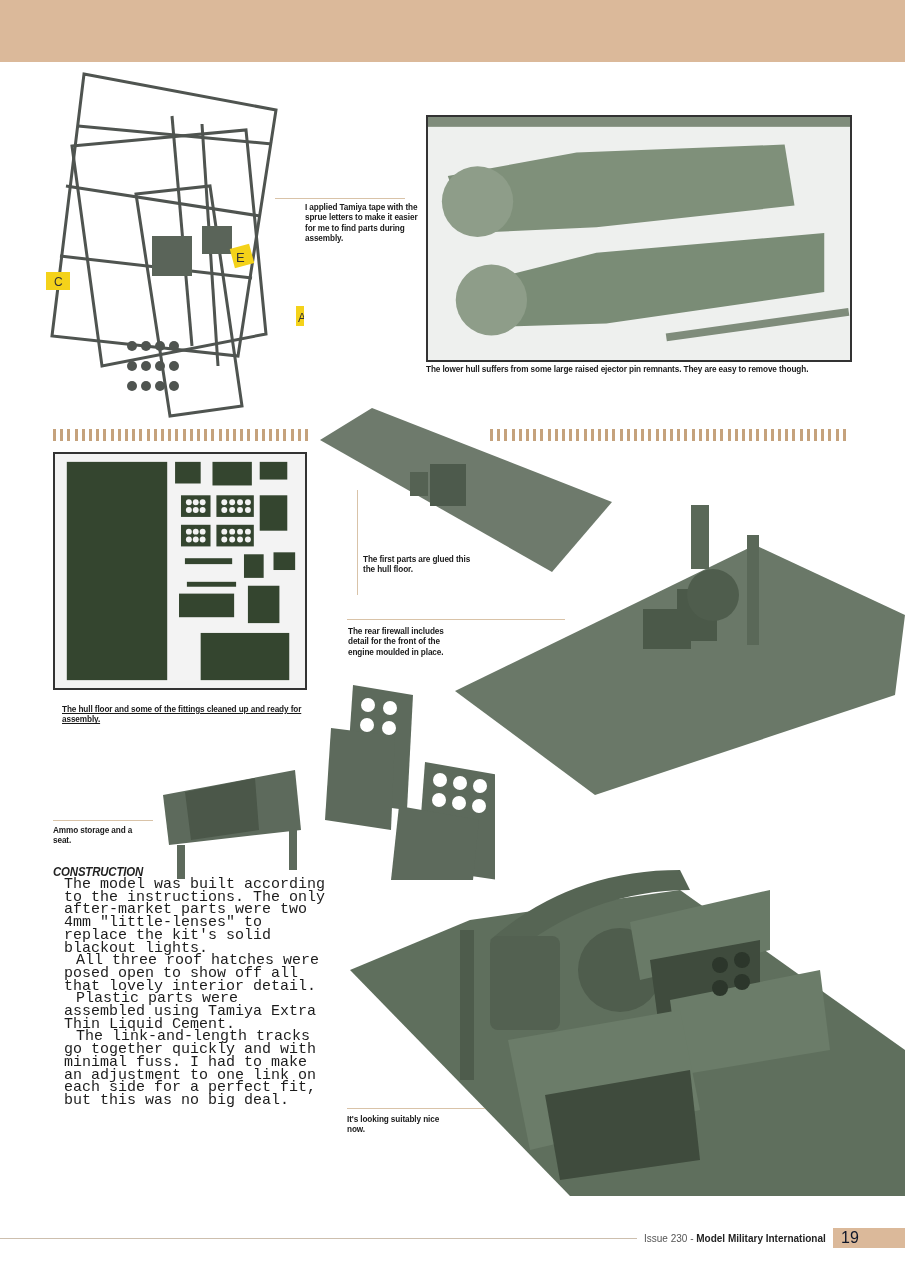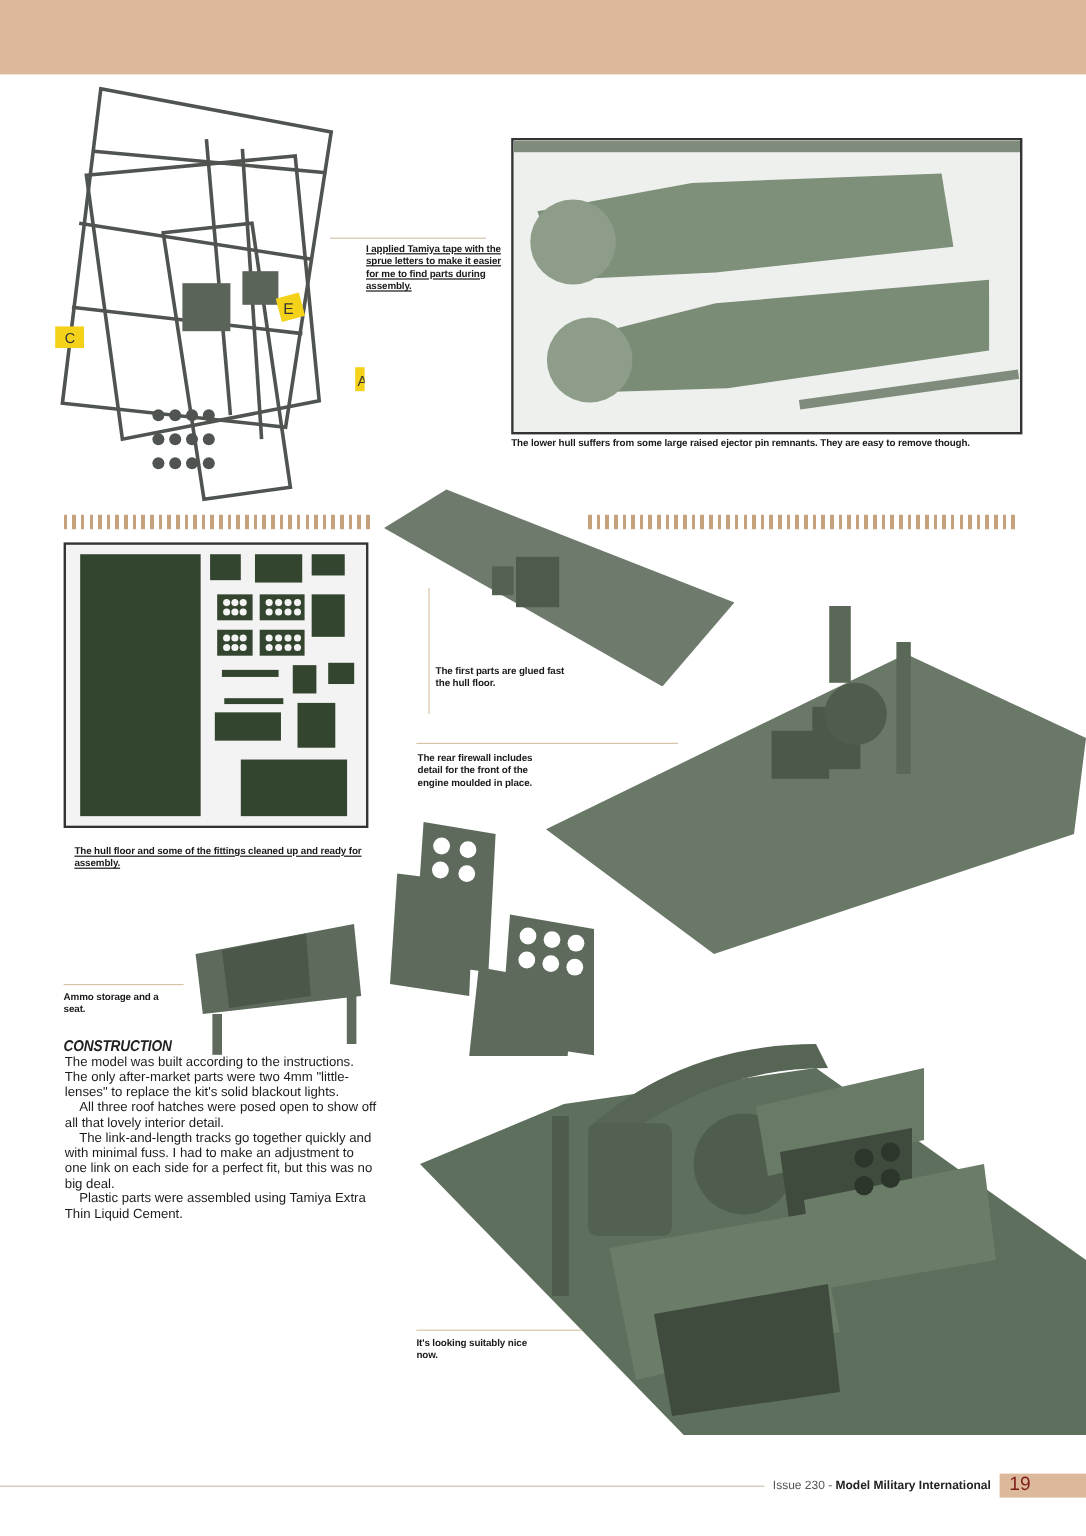--- a/index.html
+++ b/index.html
@@ -15,30 +15,30 @@
     .caption { position: absolute; font-family: "Liberation Sans", sans-serif; font-weight: bold; font-size: 8.2px; line-height: 10.4px; color: #1a1a1a; letter-spacing: -0.1px; }
 
     .leader { position: absolute; background: #d9c3a8; }
     .leader.h { height: 1px; }
     .leader.v { width: 1px; }
 
     .ticks { position: absolute; height: 12px; overflow: hidden;
       background-image: repeating-linear-gradient(90deg, #c5a27c 0 3px, transparent 3px 7.2px); }
 
     .section-heading { position: absolute; left: 53px; top: 864px; font-family: "Liberation Sans", sans-serif; font-weight: bold; font-style: italic; font-size: 13px; letter-spacing: -0.2px; color: #222; transform: scaleX(0.88); transform-origin: left; text-transform: uppercase; }
-    .body-text { position: absolute; left: 54px; top: 879px; width: 262px; font-family: Liberation Sans, sans-serif; font-size: 11px; line-height: 12.7px; color: #1c1c1c; }
+    .body-text { position: absolute; left: 64px; top: 879px; width: 262px; font-family: Liberation Mono, monospace; font-size: 15px; line-height: 12.7px; color: #1c1c1c; }
     .body-text p { text-indent: 0; }
     .body-text p + p { text-indent: 12px; }
     .continue-arrow { display: inline-block; width: 0; height: 0; border-left: 6px solid #e0b48c; border-top: 4px solid transparent; border-bottom: 4px solid transparent; margin-left: 6px; vertical-align: middle; }
 
     .footer-line { position: absolute; left: 0; top: 1238px; width: 637px; height: 1px; background: #cdbfae; }
     .footer-text { position: absolute; left: 644px; top: 1233px; font-family: "Liberation Sans", sans-serif; font-size: 10px; color: #555; white-space: nowrap; }
     .footer-text b { color: #222; font-weight: bold; }
     .page-number-box { position: absolute; left: 833px; top: 1228px; width: 72px; height: 20px; background: #dbb99a; }
-    .page-number { position: absolute; left: 8px; top: 1px; font-size: 16px; color: #7f1d1d; font-family: "Liberation Sans", sans-serif; }
+    .page-number { position: absolute; left: 8px; top: 1px; font-size: 16px; color: #0f172a; font-family: "Liberation Sans", sans-serif; }
   </style>
 </head>
 <body>
 
 <div class="top-band"></div>
 
 <div class="photo" style="left:42px; top:66px; width:262px; height:356px;">
   <svg viewBox="0 0 262 356">
     <rect width="262" height="356" fill="#ffffff"></rect>
     <g fill="none" stroke="#4f5450" stroke-width="3">
@@ -69,21 +69,21 @@
     </g>
     <rect x="4" y="206" width="24" height="18" fill="#f4d21a"></rect>
     <text x="12" y="220" font-size="12" font-family="Liberation Sans, sans-serif" fill="#333">C</text>
     <rect x="190" y="180" width="20" height="20" fill="#f4d21a" transform="rotate(-15 200 190)"></rect>
     <text x="194" y="196" font-size="13" font-family="Liberation Sans, sans-serif" fill="#333">E</text>
     <rect x="254" y="240" width="18" height="20" fill="#f4d21a"></rect>
     <text x="256" y="256" font-size="12" font-family="Liberation Sans, sans-serif" fill="#333">A</text>
   </svg>
 </div>
 <div class="leader h" style="left:275px; top:198px; width:130px;"></div>
-<div class="caption" style="left:305px; top:203px; width:118px;text-decoration:underline;">I applied Tamiya tape with the sprue letters to make it easier for me to find parts during assembly.</div>
+<div class="caption" style="left:305px; top:203px; width:118px;">I applied Tamiya tape with the sprue letters to make it easier for me to find parts during assembly.</div>
 
 <div class="photo framed" style="left:426px; top:115px; width:426px; height:247px;">
   <svg viewBox="0 0 426 247" preserveAspectRatio="none">
     <rect width="426" height="247" fill="#eef0ee"></rect>
     <rect x="0" y="0" width="426" height="10" fill="#7f8c7b"></rect>
     <path d="M20,60 L150,36 L360,28 L370,90 L170,112 L40,118 Z" fill="#7f907a"></path>
     <circle cx="50" cy="86" r="36" fill="#8e9d89"></circle>
     <path d="M36,172 L170,138 L400,118 L400,178 L180,210 L50,214 Z" fill="#7a8c76"></path>
     <circle cx="64" cy="186" r="36" fill="#8e9d89"></circle>
     <rect x="240" y="220" width="186" height="8" fill="#7f8c7b" transform="rotate(-8 240 220)"></rect>
@@ -148,21 +148,21 @@
 <div class="caption" style="left:62px; top:705px; width:260px;text-decoration:underline;">The hull floor and some of the fittings cleaned up and ready for assembly.</div>
 
 <div class="photo" style="left:312px; top:392px; width:300px; height:180px;">
   <svg viewBox="0 0 300 180">
     <polygon points="8,48 60,16 300,110 240,180" fill="#6e7a6c"></polygon>
     <rect x="118" y="72" width="36" height="42" fill="#4d5a4c"></rect>
     <rect x="98" y="80" width="18" height="24" fill="#556253"></rect>
   </svg>
 </div>
 <div class="leader v" style="left:357px; top:490px; height:105px;"></div>
-<div class="caption" style="left:363px; top:555px; width:110px;">The first parts are glued fast the hull floor.</div>
+<div class="caption" style="left:363px; top:555px; width:110px;">The first parts are glued this the hull floor.</div>
 
 <div class="photo" style="left:455px; top:495px; width:450px; height:300px;">
   <svg viewBox="0 0 450 300">
     <polygon points="0,196 300,50 450,120 440,200 140,300" fill="#6a7868"></polygon>
     <rect x="222" y="94" width="40" height="52" fill="#4b5949"></rect>
     <circle cx="258" cy="100" r="26" fill="#4f5d4d"></circle>
     <rect x="236" y="10" width="18" height="64" fill="#5a6858"></rect>
     <rect x="292" y="40" width="12" height="110" fill="#5a6858"></rect>
     <rect x="188" y="114" width="48" height="40" fill="#4b5949"></rect>
   </svg>
@@ -219,22 +219,22 @@
     </g>
   </svg>
 </div>
 <div class="leader h" style="left:347px; top:1108px; width:138px;"></div>
 <div class="caption" style="left:347px; top:1115px; width:100px;">It's looking suitably nice now.</div>
 
 <div class="section-heading">Construction</div>
 <div class="body-text">
   <p>The model was built according to the instructions. The only after-market parts were two 4mm "little-lenses" to replace the kit's solid blackout lights.</p>
   <p>All three roof hatches were posed open to show off all that lovely interior detail.</p>
+  <p>Plastic parts were assembled using Tamiya Extra Thin Liquid Cement.</p>
   <p>The link-and-length tracks go together quickly and with minimal fuss. I had to make an adjustment to one link on each side for a perfect fit, but this was no big deal.</p>
-  <p>Plastic parts were assembled using Tamiya Extra Thin Liquid Cement.</p>
 </div>
 
 <div class="footer-line"></div>
 <div class="footer-text">
   <span>Issue 230 - </span><b>Model Military International</b>
 </div>
 <div class="page-number-box">
   <span class="page-number">19</span>
 </div>
 

